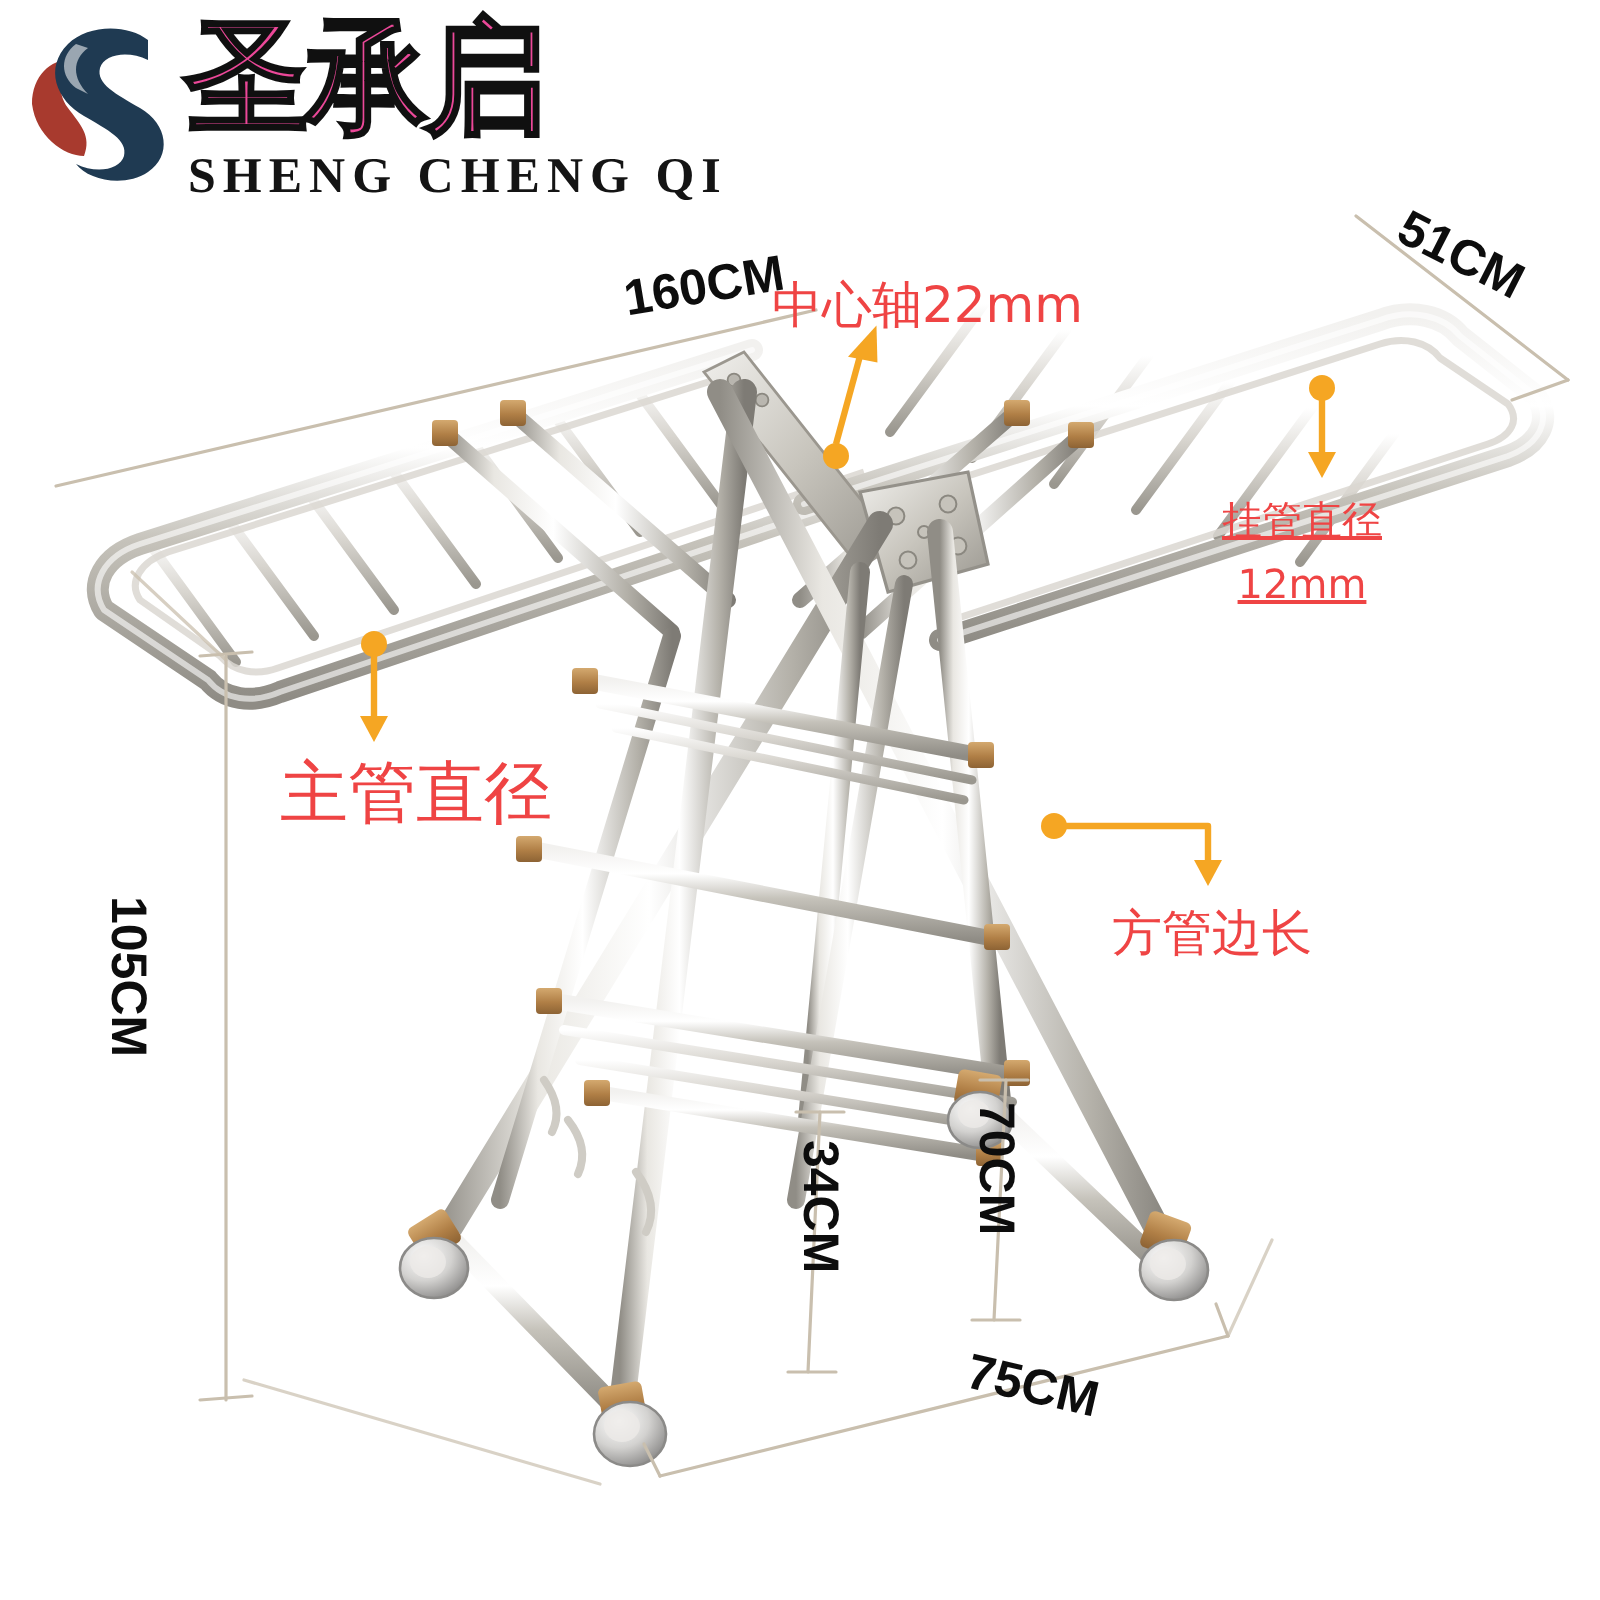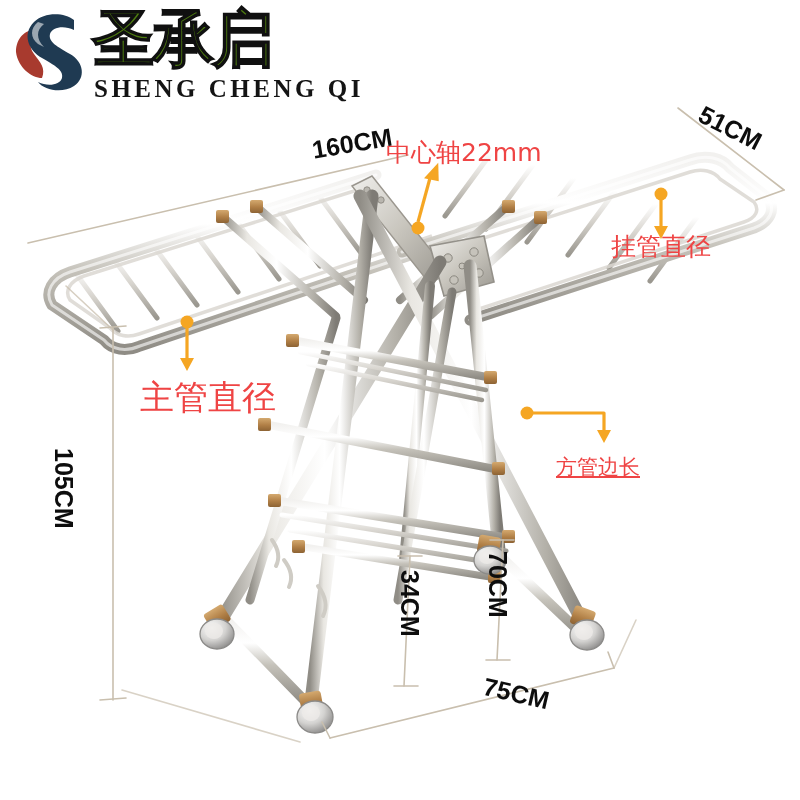--- a/index.html
+++ b/index.html
@@ -12,21 +12,21 @@
   }
   #stage{position:absolute;left:0;top:0;width:800px;height:800px;}
   svg.layer{position:absolute;left:0;top:0;width:800px;height:800px;}
 
   
   #logo{position:absolute;left:8px;top:6px;width:276px;height:106px;}
   #logo .logo-mark{position:absolute;left:0;top:0;width:90px;height:88px;}
   #logo .logo-han{
     position:absolute;left:84px;top:2px;
     font-family:"DejaVu Sans","Liberation Sans",sans-serif;
-    font-size:62px;line-height:62px;font-weight:bold;color:#4d7c0f;
+    font-size:62px;line-height:62px;font-weight:bold;color:#ec4899;
     letter-spacing:-2px;white-space:nowrap;
     -webkit-text-stroke:1.5px #101010;
   }
   #logo .logo-latin{
     position:absolute;left:86px;top:70px;
     font-family:"Liberation Serif","DejaVu Serif",serif;
     font-size:25px;line-height:25px;font-weight:bold;color:#141414;
     letter-spacing:3.5px;white-space:nowrap;text-align:right;
   }
 
@@ -35,23 +35,23 @@
     position:absolute;white-space:nowrap;color:#ef4444;
     font-family:"DejaVu Sans","Liberation Sans",sans-serif;
   }
   .anno .l1,.anno .l2{display:block;text-align:center;}
   .dim{
     position:absolute;white-space:nowrap;color:#0d0d0d;font-weight:bold;
     font-family:"Liberation Sans","DejaVu Sans",sans-serif;
   }
 
   #a-center{left:386px;top:136px;font-size:25px;}
-  #a-hang{left:611px;top:231px;font-size:25px;line-height:32px;}
+  #a-hang{left:611px;top:244px;font-size:20px;line-height:32px;text-decoration:underline;}
   #a-main{left:140px;top:381px;font-size:34px;line-height:32px;}
-  #a-square{left:556px;top:451px;font-size:21px;line-height:32px;text-decoration:underline;}
+  #a-square{left:556px;top:451px;font-size:25px;line-height:32px;}
 
   #d-160{left:310px;top:136px;font-size:25px;transform:rotate(-9.5deg);transform-origin:left top;}
   #d-51{left:707px;top:100px;font-size:25px;transform:rotate(27deg);transform-origin:left top;}
   #d-105{left:78px;top:448px;font-size:25px;transform:rotate(90deg);transform-origin:left top;}
   #d-34{left:424px;top:570px;font-size:25px;transform:rotate(90deg);transform-origin:left top;}
   #d-70{left:512px;top:551px;font-size:25px;transform:rotate(90deg);transform-origin:left top;}
   #d-75{left:487px;top:672px;font-size:25px;transform:rotate(13deg);transform-origin:left top;}
 </style>
 </head>
 <body>
@@ -315,20 +315,21 @@
       <path d="M597 430 L611 430 L604 443 Z" fill="#F5A623"></path>
     </g>
   </svg>
 
   <div class="anno" id="a-center">
     <span class="l1">中心轴22mm</span>
   </div>
 
   <div class="anno" id="a-hang">
     <span class="l1">挂管直径</span>
+    <span class="l2">12mm</span>
   </div>
 
   <div class="anno" id="a-main">
     <span class="l1">主管直径</span>
   </div>
 
   <div class="anno" id="a-square">
     <span class="l1">方管边长</span>
   </div>
 

